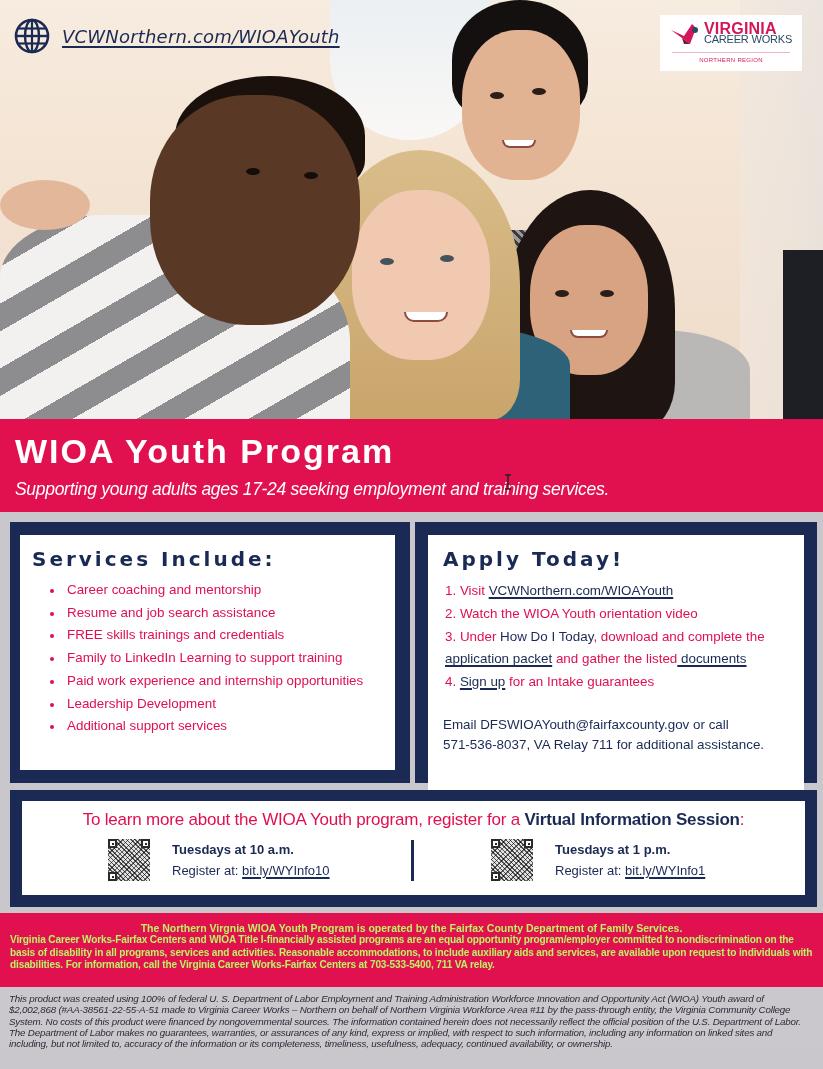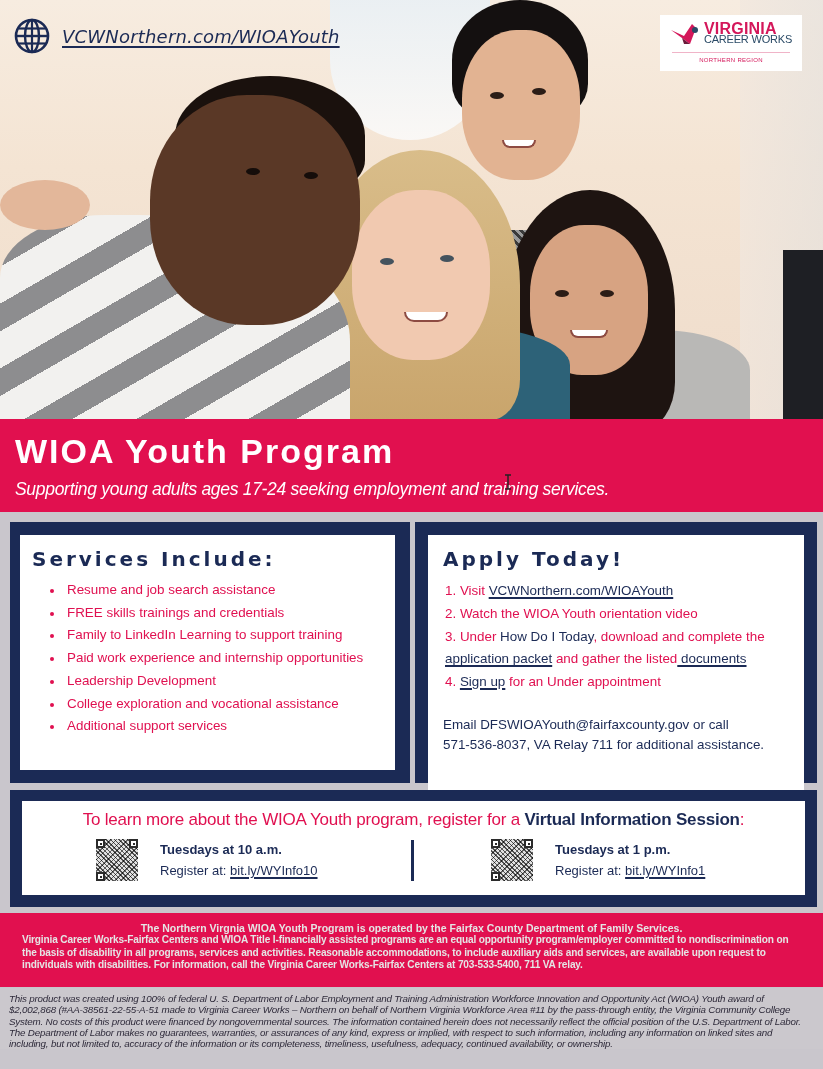--- a/index.html
+++ b/index.html
@@ -92,22 +92,22 @@
     background-blend-mode: multiply; filter: contrast(1.1);
   }
   .qr .finder { position: absolute; width: 9px; height: 9px; border: 2px solid #333; background: #fff; }
   .qr .finder::after { content: ""; position: absolute; left: 1.5px; top: 1.5px; width: 2px; height: 2px; background: #333; }
   .session-text { font-size: 13px; color: #1b2a55; line-height: 21px; }
   .session-text .when { font-weight: bold; }
   .session-divider { position: absolute; left: 389px; top: 10px; width: 3px; height: 41px; background: #1b2a55; }
 
   
   .footer-pink {
-    position: absolute; left: 0; top: 913px; width: 823px; height: 74px; background: #e1104f; color: #e5e5e5;
-    padding: 0 22px;
+    position: absolute; left: 0; top: 913px; width: 823px; height: 74px; background: #e1104f; color: #bef264;
+    padding: 0 10px;
   }
   .footer-lead { text-align: center; font-size: 10.5px; font-weight: bold; margin-top: 9px; }
   .footer-body { font-size: 10.1px; font-weight: bold; line-height: 12.6px; margin-top: 0; letter-spacing: -.15px; }
 
   
   .disclaimer {
     position: absolute; left: 0; top: 988px; width: 823px; height: 61px; background: #cbc8cd;
     padding: 5px 20px 0 9px; font-style: italic; font-size: 9.8px; line-height: 11.3px; color: #2e2a3a;
     letter-spacing: -.2px;
   }
@@ -190,61 +190,61 @@
   <div class="banner-sub">Supporting young adults ages 17-24 seeking employment and training services.</div>
   <svg class="cursor-ibeam" viewBox="0 0 8 16">
     <path d="M1 1 H7 M4 1 V15 M1 15 H7" stroke="#222" stroke-width="1.4" fill="none"></path>
   </svg>
 </div>
 
 <div class="navy-box" style="left:10px;top:522px;width:400px;height:261px;"></div>
 <div class="white-box" style="left:20px;top:535px;width:375px;height:235px;padding:12px 0 0 12px;">
   <div class="box-heading">Services Include:</div>
   <ul class="services-list">
+    <li>Career coaching and mentorship</li>
     <li>Resume and job search assistance</li>
     <li>FREE skills trainings and credentials</li>
     <li>Family to LinkedIn Learning to support training</li>
     <li>Paid work experience and internship opportunities</li>
     <li>Leadership Development</li>
-    <li>College exploration and vocational assistance</li>
     <li>Additional support services</li>
   </ul>
 </div>
 
 <div class="navy-box" style="left:415px;top:522px;width:402px;height:261px;"></div>
 <div class="white-box" style="left:428px;top:535px;width:376px;height:279px;padding:12px 0 0 15px;">
   <div class="box-heading">Apply Today!</div>
   <div class="apply-list">
     <div class="apply-line">
       <span>1. Visit </span><a>VCWNorthern.com/WIOAYouth</a>
     </div>
     <div class="apply-line">2. Watch the WIOA Youth orientation video</div>
     <div class="apply-line">
       <span>3. Under </span><span class="navy">How Do I Today</span><span>, download and complete the</span>
     </div>
     <div class="apply-line">
       <a>application packet</a><span>  and gather the listed</span><a> documents</a>
     </div>
     <div class="apply-line">
-      <span>4. </span><a>Sign up</a><span> for an Under appointment</span>
+      <span>4. </span><a>Sign up</a><span> for an Intake guarantees</span>
     </div>
   </div>
   <div class="contact">
     <div>Email DFSWIOAYouth@fairfaxcounty.gov or call</div>
     <div>571-536-8037, VA Relay 711 for additional assistance.</div>
   </div>
 </div>
 
 <div class="navy-box" style="left:10px;top:790px;width:807px;height:117px;"></div>
 <div class="white-box" style="left:22px;top:801px;width:783px;height:94px;">
   <div class="info-head">
     <span>To learn more about the WIOA Youth program, register for a </span><b>Virtual Information Session</b><span>:</span>
   </div>
   <div class="sessions">
-    <div class="session" style="left:74px;">
+    <div class="session" style="left:86px;">
       <div class="qr">
         <span class="finder" style="left:0;top:0;"></span>
           <span class="finder" style="right:0;top:0;"></span>
           <span class="finder" style="left:0;bottom:0;"></span>
       </div>
       <div class="session-text">
         <div class="when">Tuesdays at 10 a.m.</div>
         <div><span>Register at: </span><a class="ul">bit.ly/WYInfo10</a></div>
       </div>
     </div>

